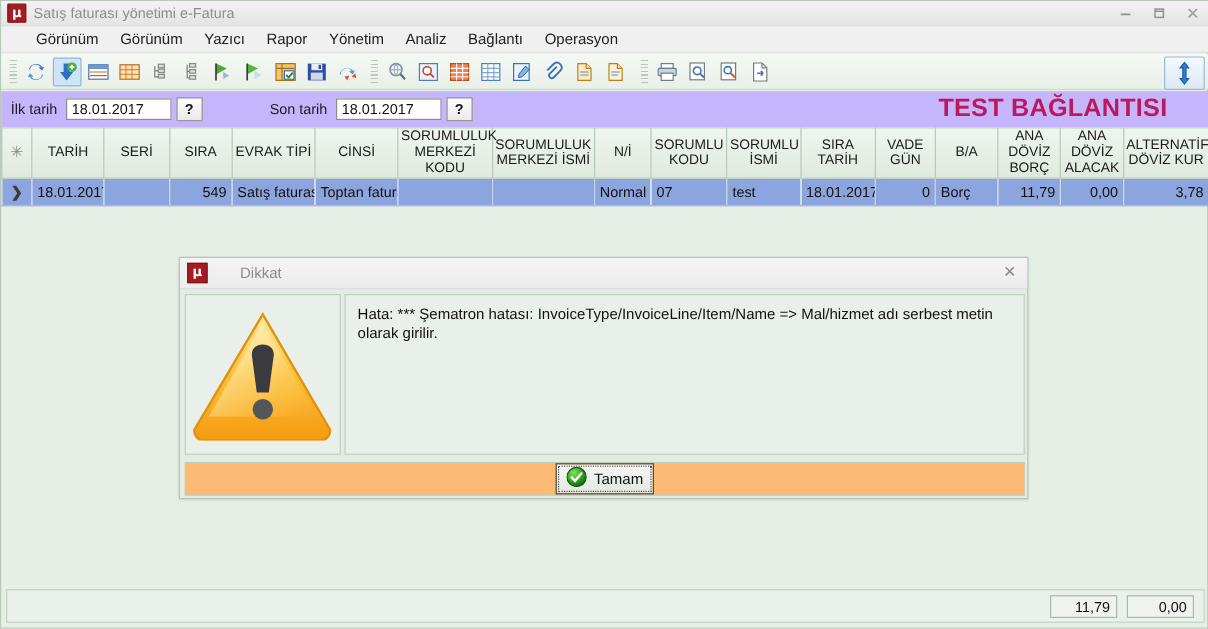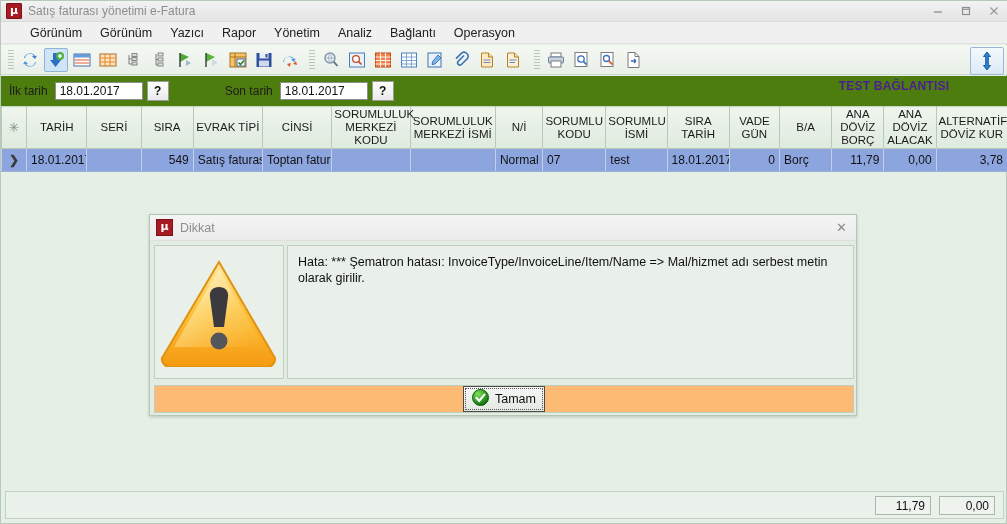--- a/index.html
+++ b/index.html
@@ -44,31 +44,31 @@
     border:1px solid transparent;border-radius:2px;box-sizing:border-box;}
   .tbtn.active{border-color:#8fb4d9;background:#cfe4f7;}
   .tbtn svg{display:block;}
   .tb-right{position:absolute;right:4px;top:2px;}
   .bigbtn{width:32px;height:26px;border:1px solid #9db8d4;border-radius:2px;
     background:linear-gradient(to bottom,#f4f9fd,#dbe9f6);
     display:flex;align-items:center;justify-content:center;}
 
   
   .filterbar{position:absolute;left:0;top:75px;width:1007px;height:30px;
-    background:#4d7c0f;display:flex;align-items:center;padding-left:8px;box-sizing:border-box;}
+    background:#c4b5fd;display:flex;align-items:center;padding-left:8px;box-sizing:border-box;}
   .flabel{font-size:12px;color:#1c1c1c;margin-right:7px;}
   .dinput{width:88px;height:18px;border:1px solid #8e8e8e;background:#fff;
     font-family:"Liberation Sans",sans-serif;font-size:12px;color:#111;
     padding:0 4px;box-sizing:border-box;line-height:17px;}
   .qbtn{width:22px;height:20px;margin-left:4px;border:1px solid #9a9a9a;
     background:linear-gradient(to bottom,#fdfdfd,#eaeaea);
     font-size:12px;font-weight:bold;color:#111;line-height:18px;text-align:center;box-sizing:border-box;}
   .spacer-md{width:56px;}
-  .test-conn{position:absolute;right:0;top:78px;width:224px;text-align:center;
-    color:#4c1d95;font-weight:bold;font-size:12px;letter-spacing:.2px;
+  .test-conn{position:absolute;right:0;top:78px;width:224px;
+    color:#be185d;font-weight:bold;font-size:21px;letter-spacing:.2px;
     font-family:"Liberation Sans",sans-serif;}
 
   
   .grid{position:absolute;left:0;top:105px;width:1007px;}
   table.g{border-collapse:collapse;width:1007px;table-layout:fixed;}
   table.g th{
     background:linear-gradient(to bottom,#eef5ed 0%,#dfeade 100%);
     border:1px solid #b7c9b7;border-top:1px solid #c9d8c9;
     font-weight:normal;font-size:11.5px;color:#1b1b1b;
     height:42px;vertical-align:middle;text-align:center;padding:1px 2px;
@@ -87,21 +87,21 @@
 
   
   .dlg{position:absolute;left:148px;top:213px;width:708px;height:202px;
     background:#e3ece3;border:1px solid #b4c6b4;
     box-shadow:0 1px 3px rgba(0,0,0,.18);box-sizing:border-box;}
   .dlg-title{height:26px;background:linear-gradient(to bottom,#f4f4f4,#ececec);
     border-bottom:1px solid #dedede;display:flex;align-items:center;box-sizing:border-box;}
   .dlg-ico{width:15px;height:15px;margin-left:6px;margin-right:7px;background:#a61b22;
     border:1px solid #7d1318;color:#fff;font-size:11px;line-height:14px;text-align:center;
     font-weight:bold;font-family:"DejaVu Sans",sans-serif;}
-  .dlg-cap{color:#8d8d8d;font-size:12.5px;}
+  .dlg-cap{color:#8d8d8d;font-size:12.5px;margin-left:20px;}
   .dlg-x{margin-left:auto;margin-right:9px;color:#8a8a8a;font-size:13px;
     font-family:"DejaVu Sans",sans-serif;}
   .dlg-body{position:absolute;left:4px;top:30px;width:700px;height:134px;
     display:flex;box-sizing:border-box;}
   .icon-pane{width:130px;height:134px;border:1px solid #bfcfbf;background:#e9f0e9;
     display:flex;align-items:center;justify-content:center;box-sizing:border-box;}
   .msg-pane{flex:1;margin-left:3px;border:1px solid #bfcfbf;background:#e9f0e9;
     box-sizing:border-box;padding:8px 10px;font-size:12.5px;color:#101010;
     line-height:16px;}
   .dlg-foot{position:absolute;left:4px;top:170px;width:700px;height:28px;

